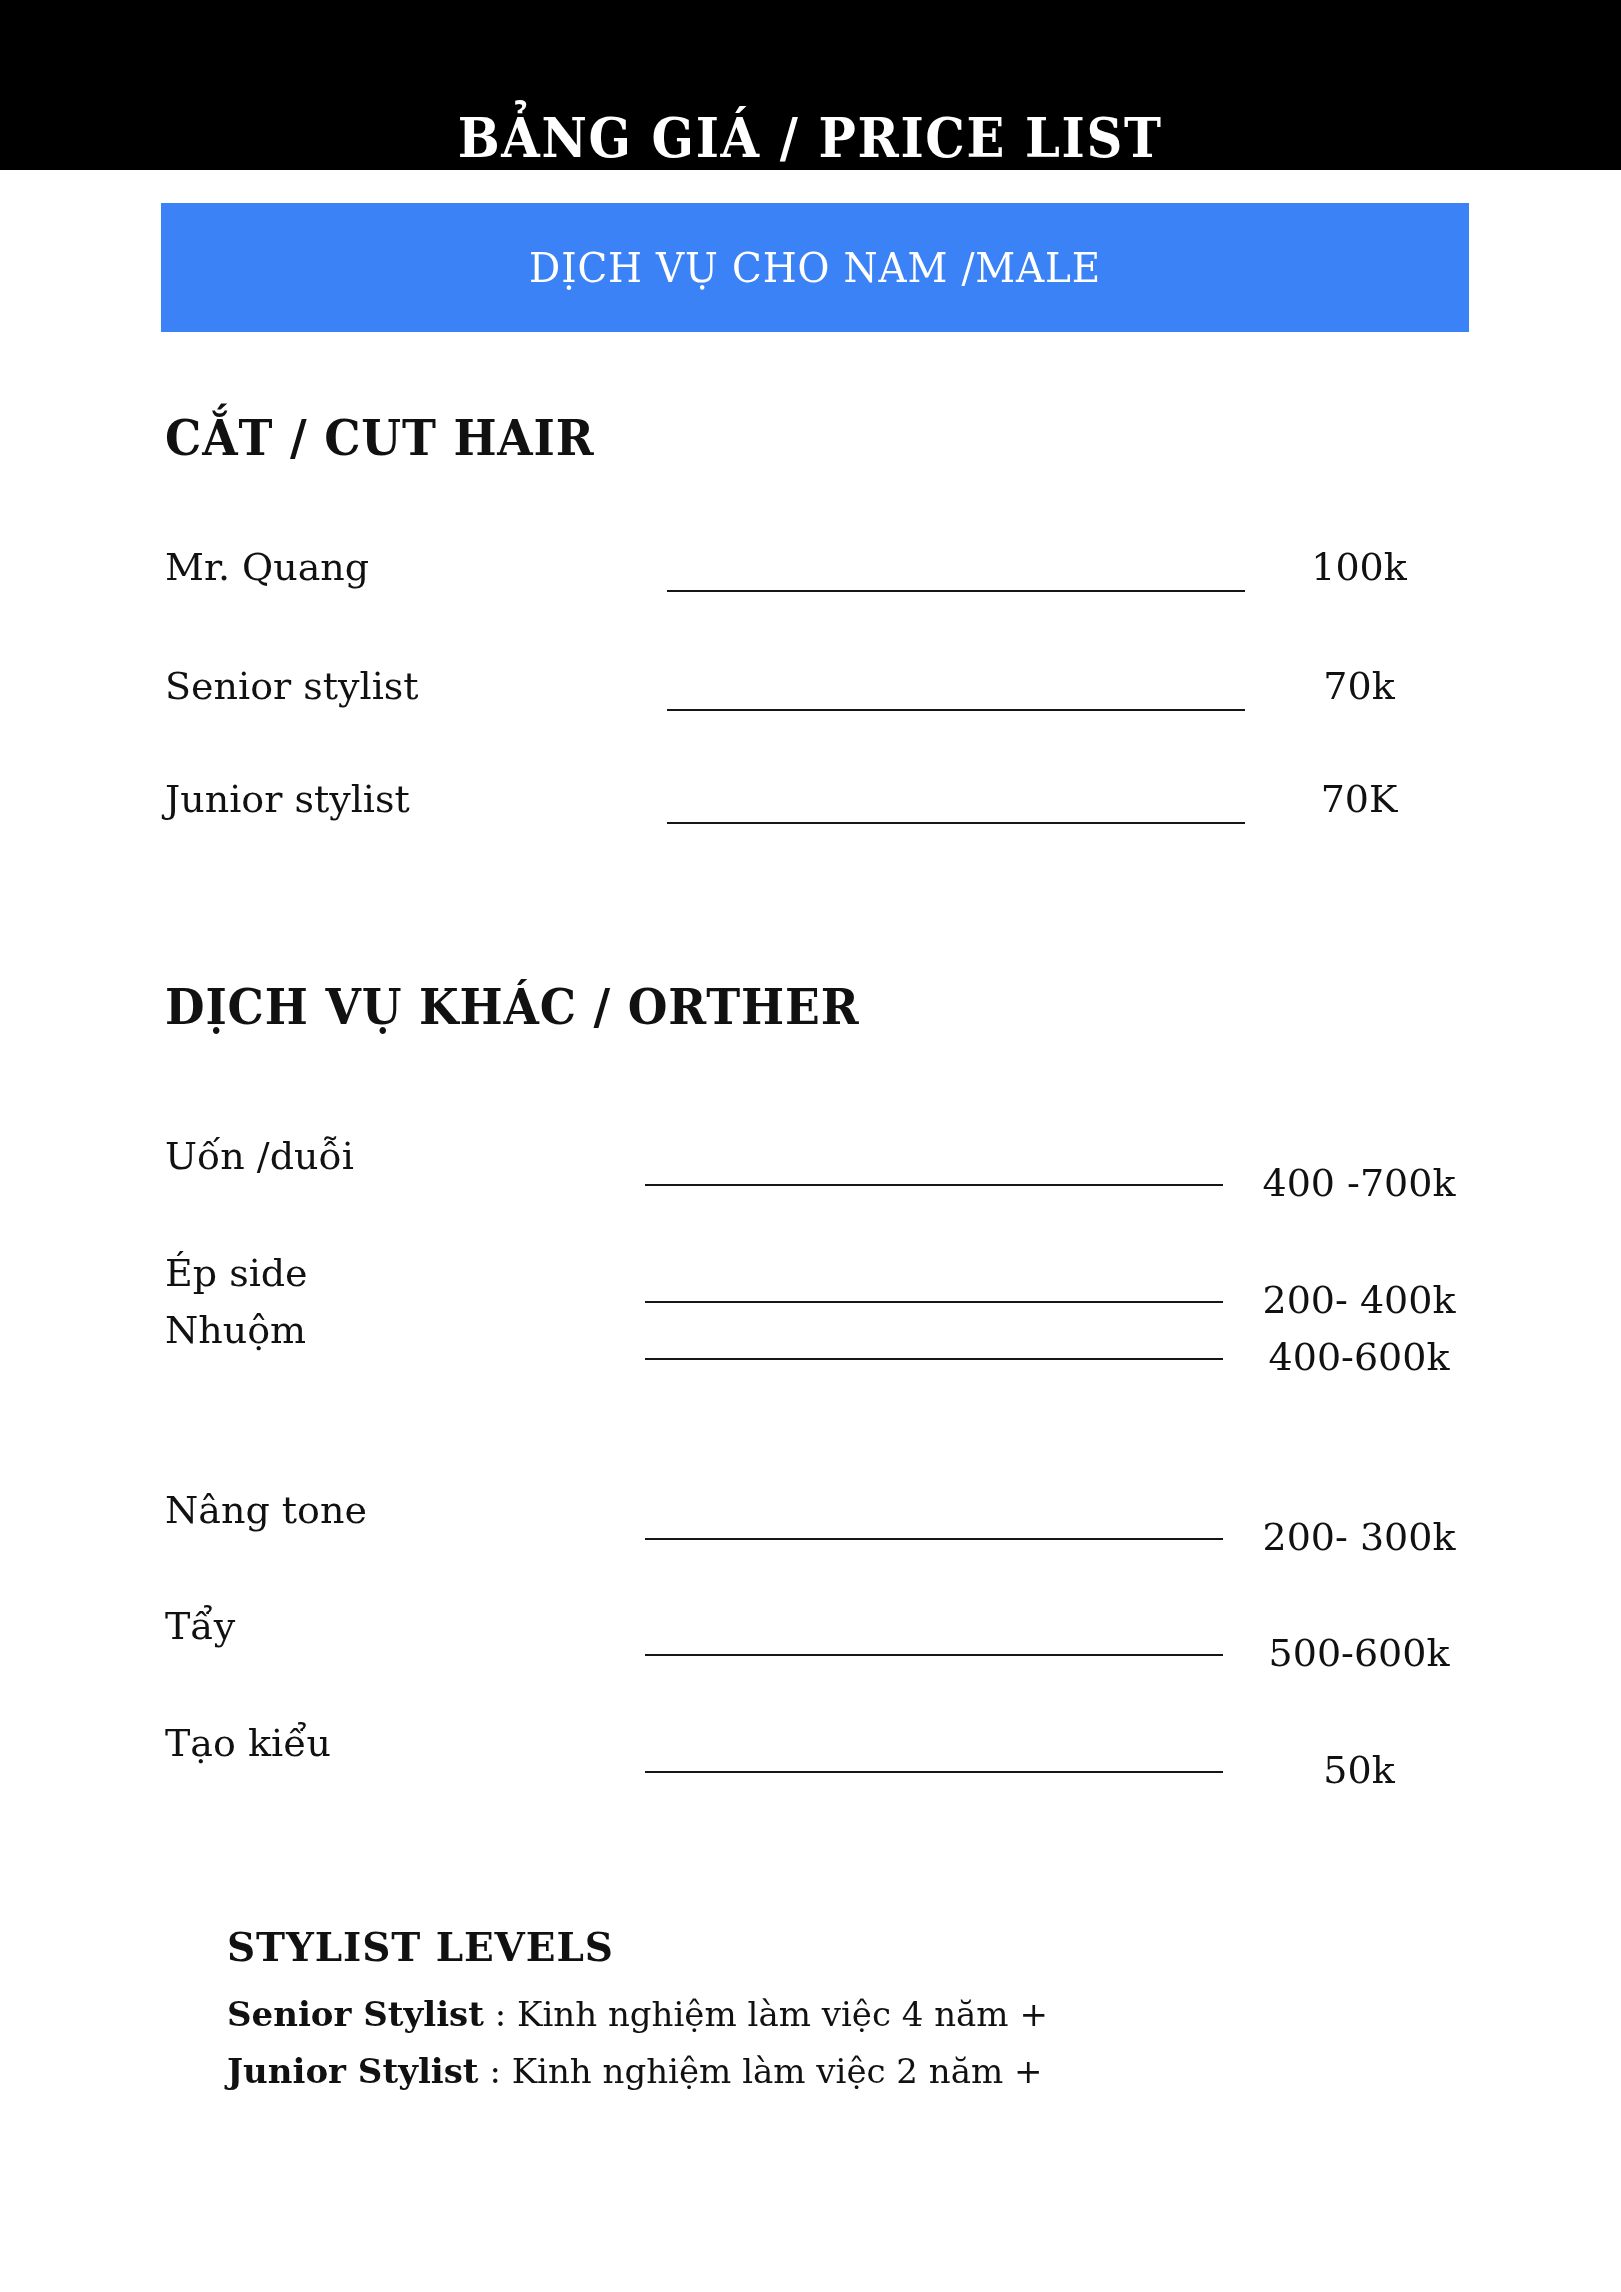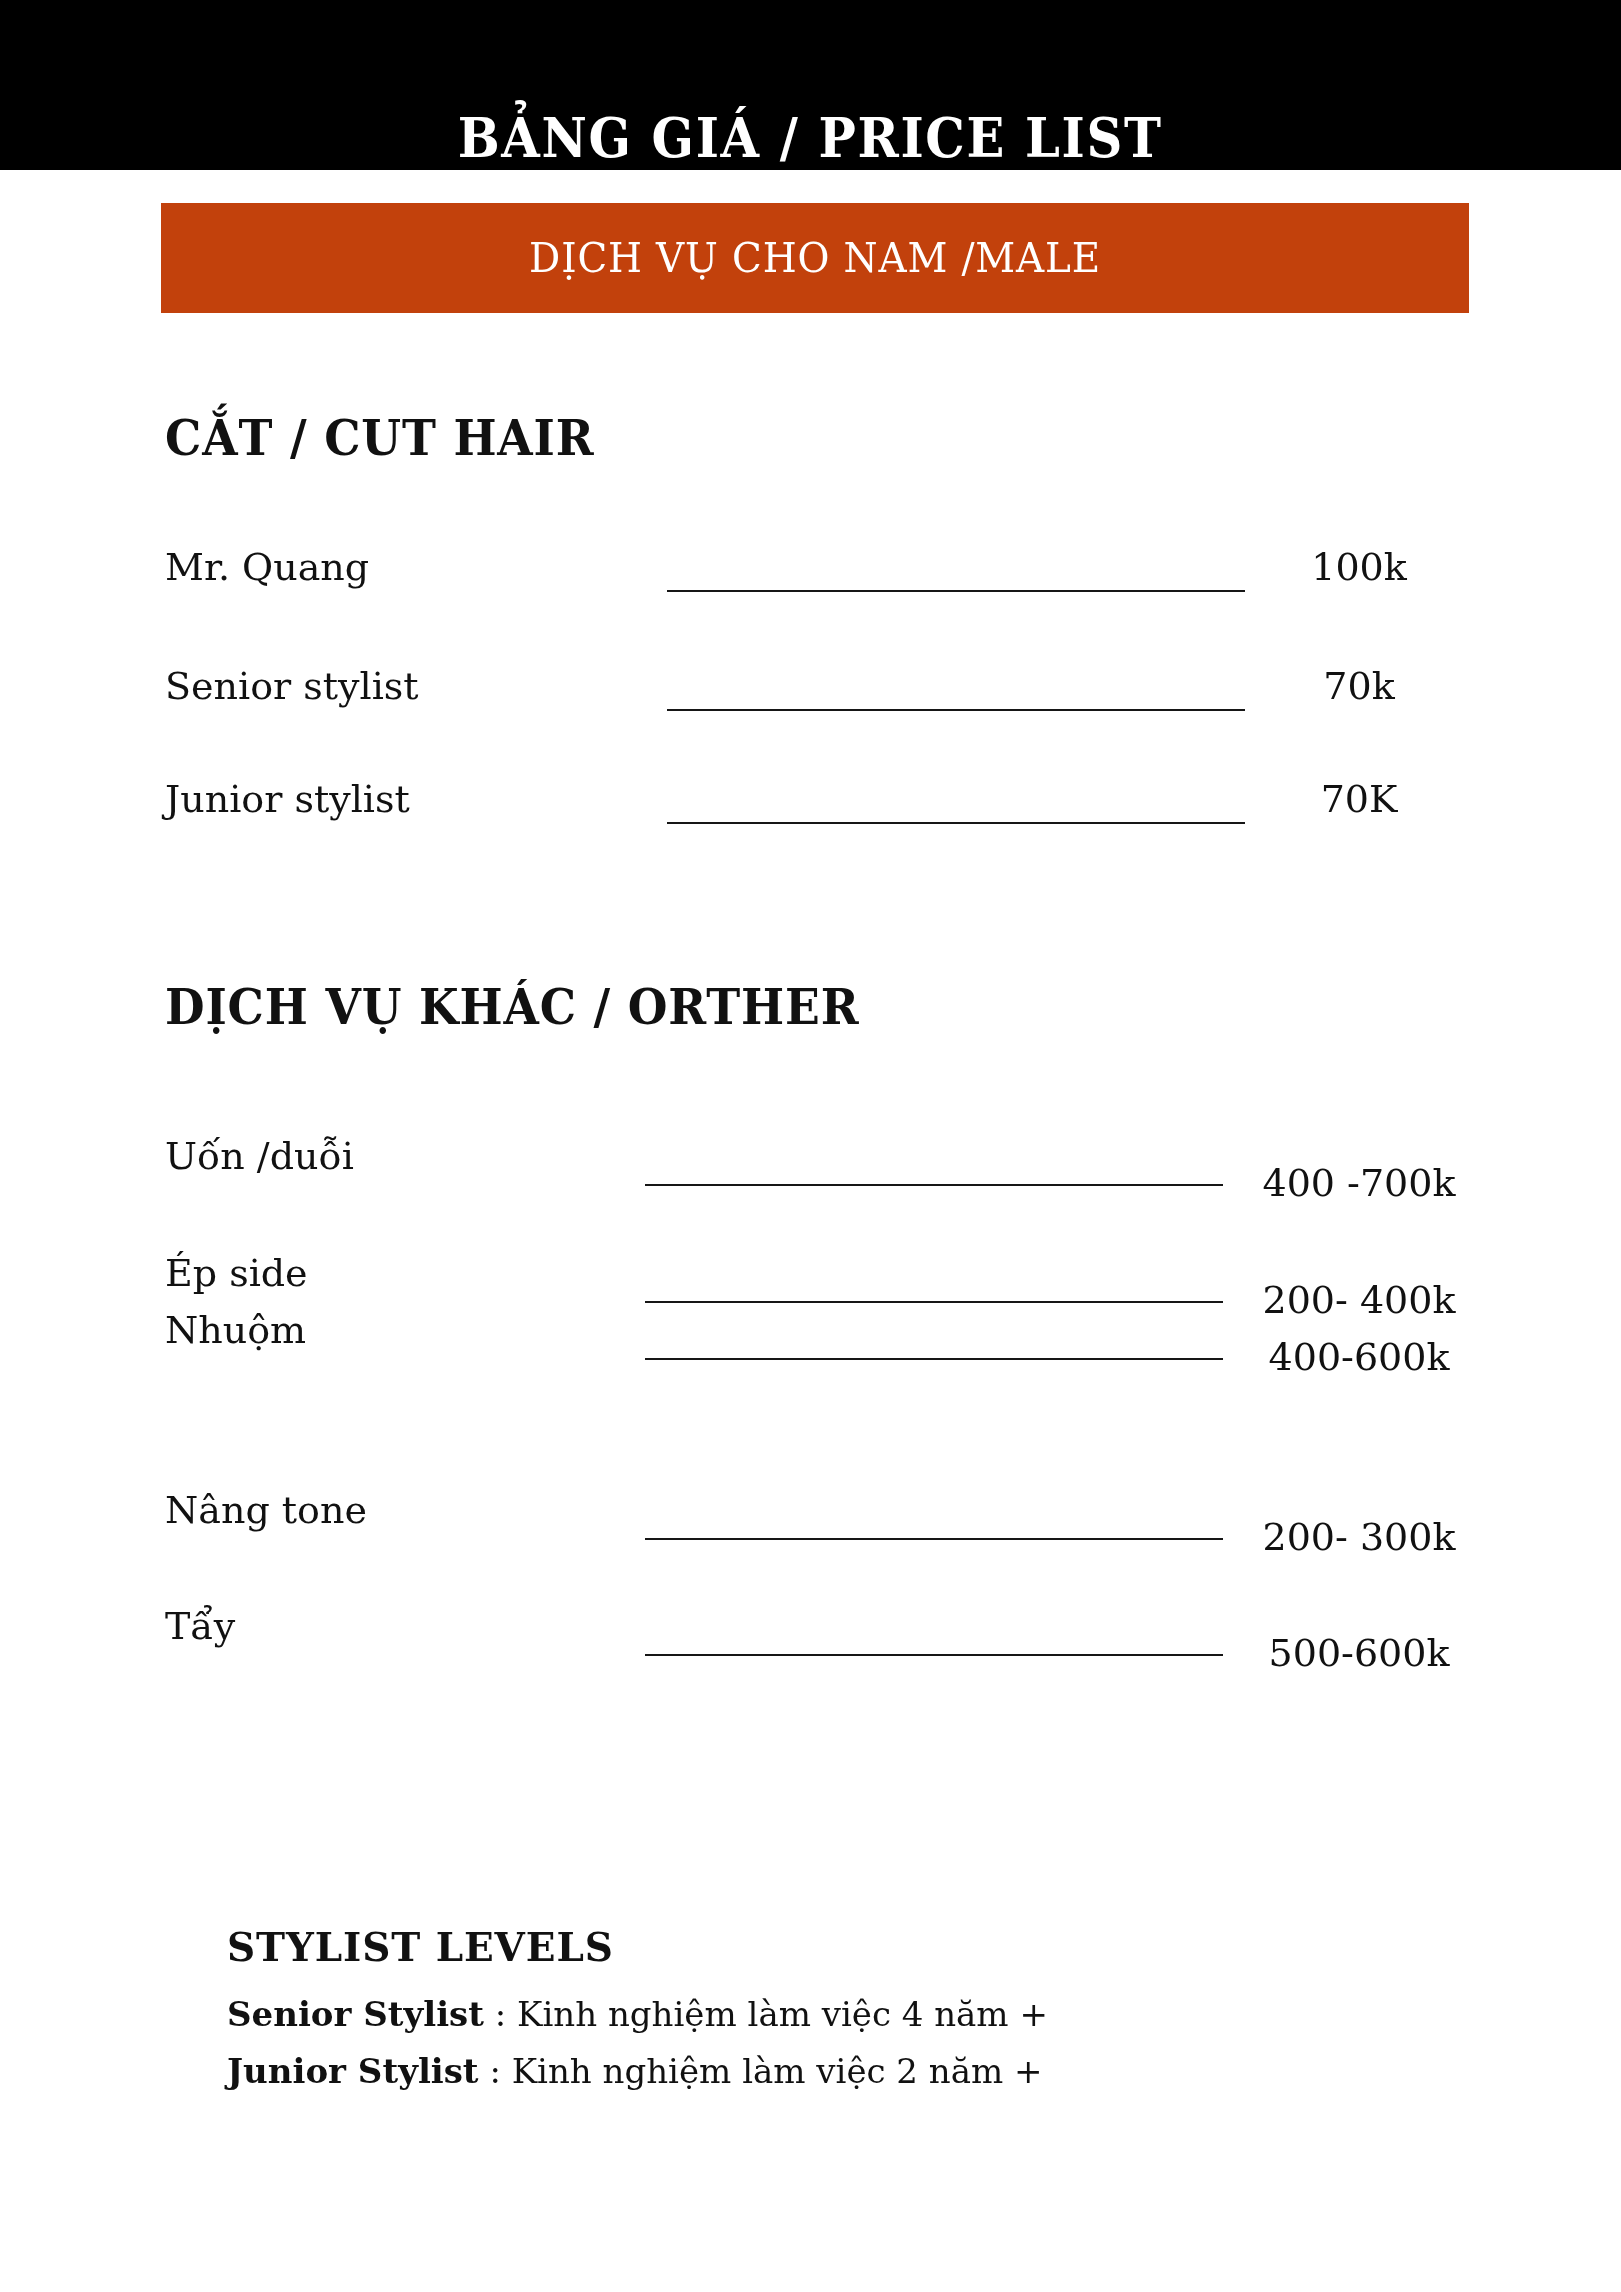--- a/index.html
+++ b/index.html
@@ -33,22 +33,22 @@
     font-weight: bold;
     letter-spacing: 1.8px;
     white-space: nowrap;
     transform: scaleX(0.92);
   }
 
   
   .banner {
     position: absolute;
     left: 161px; top: 203px;
-    width: 1308px; height: 110px;
-    background: #c2410c;
+    width: 1308px; height: 129px;
+    background: #3b82f6;
     display: flex;
     align-items: center;
     justify-content: center;
   }
   .banner-title {
     color: #ffffff;
     font-size: 41px;
     letter-spacing: 0.9px;
     white-space: nowrap;
     transform: scaleX(0.95);
@@ -186,20 +186,25 @@
   <div class="row s2 row-s2-3">
     <span class="label">Nâng tone</span>
     <span class="rule"></span>
     <span class="price">200- 300k</span>
   </div>
   <div class="row s2 row-s2-4">
     <span class="label">Tẩy</span>
     <span class="rule"></span>
     <span class="price">500-600k</span>
   </div>
+  <div class="row s2 row-s2-5">
+    <span class="label">Tạo kiểu</span>
+    <span class="rule"></span>
+    <span class="price">50k</span>
+  </div>
 
   <div class="footer">
     <div class="footer-heading">STYLIST LEVELS</div>
     <div class="level">
       <span class="level-name">Senior Stylist</span><span class="level-desc"> : Kinh nghiệm làm việc 4 năm +</span>
     </div>
     <div class="level">
       <span class="level-name">Junior Stylist</span><span class="level-desc"> : Kinh nghiệm làm việc 2 năm +</span>
     </div>
   </div>

